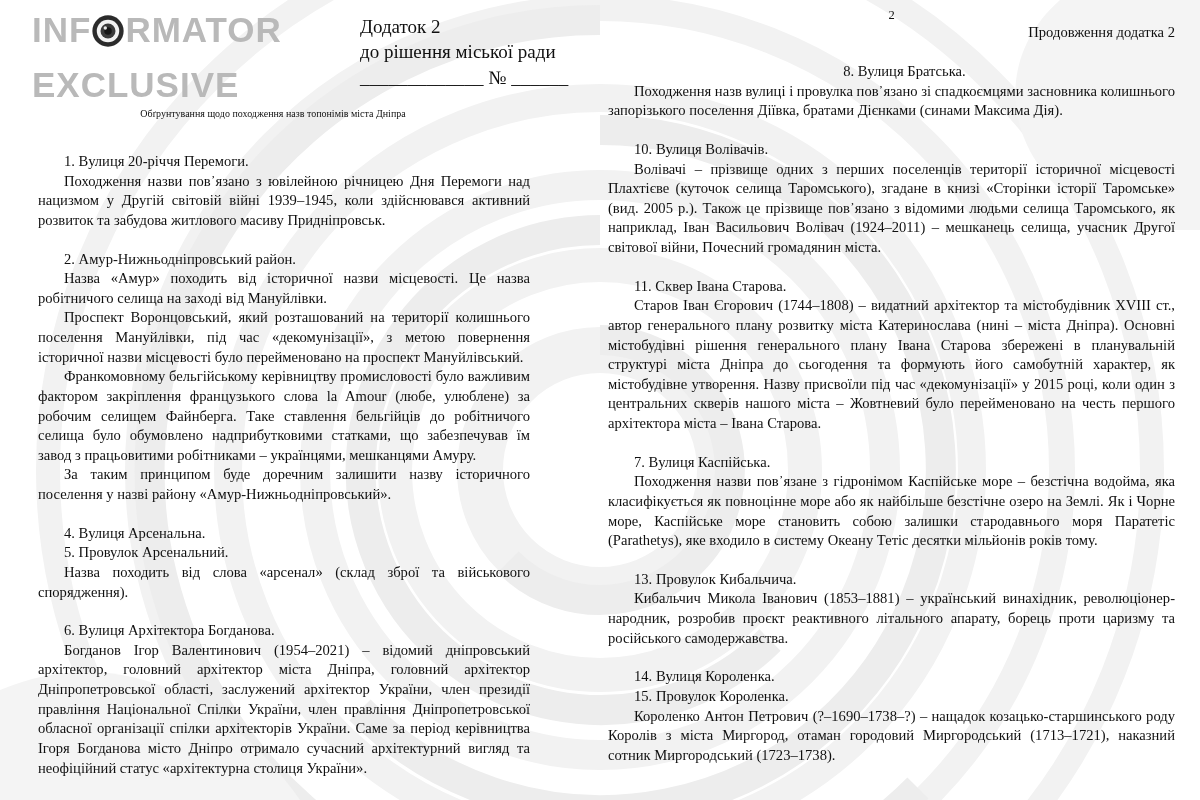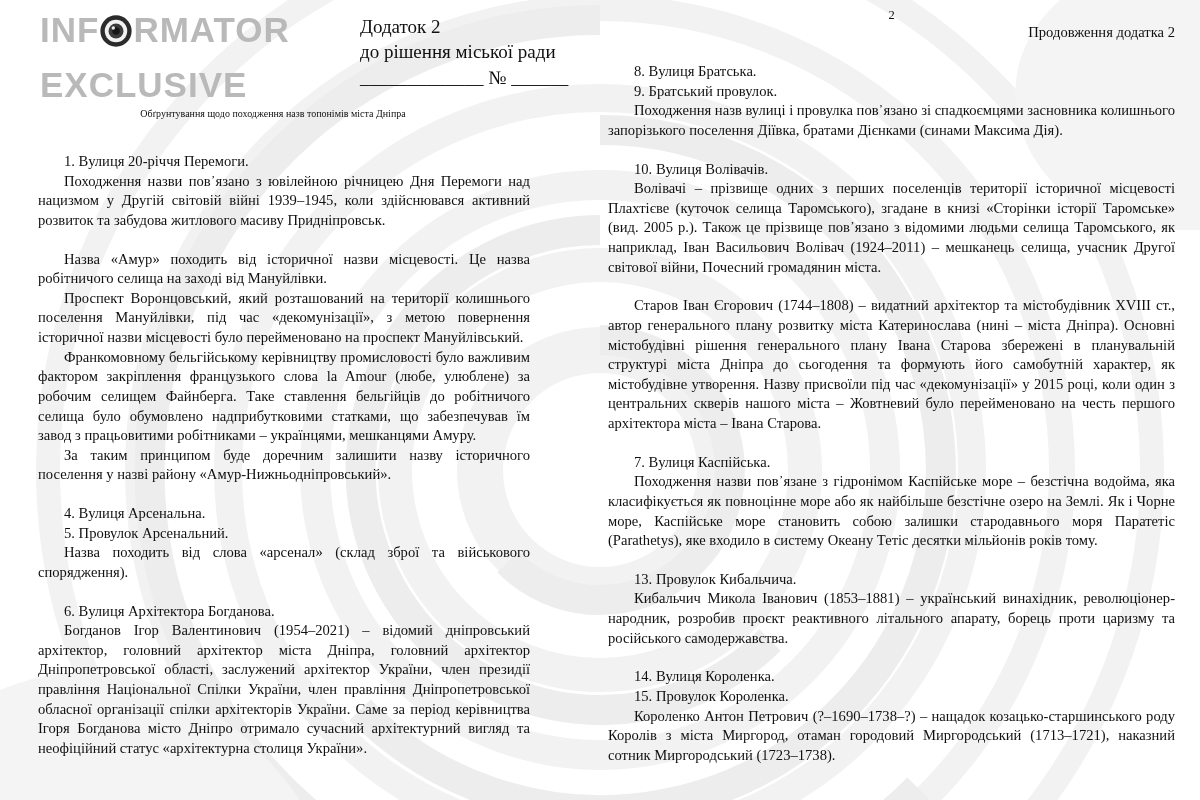--- a/index.html
+++ b/index.html
@@ -23,21 +23,21 @@
     left: 0; top: 0;
     width: 1200px; height: 800px;
     pointer-events: none;
     z-index: 0;
     opacity: 1;
   }
 
   
   .brand-watermark {
     position: absolute;
-    left: 40px;
+    left: 32px;
     top: 12px;
     z-index: 1;
     pointer-events: none;
     user-select: none;
   }
   .brand-line1, .brand-line2 {
     font-family: "Liberation Sans", "DejaVu Sans", sans-serif;
     font-weight: 700;
     color: #b9b9b9;
     letter-spacing: 1px;
@@ -189,41 +189,42 @@
   <div class="page-number">2</div>
 
   <div class="contin-line">Продовження додатка 2</div>
 
   <div class="title-line">Обґрунтування щодо походження назв топонімів міста Дніпра</div>
 
   <div class="col col-left body-left">
       <p class="lastline-left" style="text-align: left;">1. Вулиця 20-річчя Перемоги.</p>
       <p>Походження назви пов᾽язано з ювілейною річницею Дня Перемоги над нацизмом у Другій світовій війні 1939–1945, коли здійснювався активний розвиток та забудова житлового масиву Придніпровськ.</p>
       <div class="gap-md"></div>
+      <p class="lastline-left" style="text-align: left;">2. Амур-Нижньодніпровський район.</p>
       <p>Назва «Амур» походить від історичної назви місцевості. Це назва робітничого селища на заході від Мануйлівки.</p>
       <p>Проспект Воронцовський, який розташований на території колишнього поселення Мануйлівки, під час «декомунізації», з метою повернення історичної назви місцевості було перейменовано на проспект Мануйлівський.</p>
       <p>Франкомовному бельгійському керівництву промисловості було важливим фактором закріплення французького слова la Amour (любе, улюблене) за робочим селищем Файнберга. Таке ставлення бельгійців до робітничого селища було обумовлено надприбутковими статками, що забезпечував їм завод з працьовитими робітниками – українцями, мешканцями Амуру.</p>
       <p>За таким принципом буде доречним залишити назву історичного поселення у назві району  «Амур-Нижньодніпровський».</p>
       <div class="gap-md"></div>
       <p class="lastline-left" style="text-align: left;">4. Вулиця Арсенальна.</p>
       <p class="lastline-left" style="text-align: left;">5. Провулок Арсенальний.</p>
       <p>Назва походить від слова «арсенал» (склад зброї та військового спорядження).</p>
       <div class="gap-md"></div>
       <p class="lastline-left" style="text-align: left;">6. Вулиця Архітектора Богданова.</p>
       <p>Богданов Ігор Валентинович (1954–2021) – відомий дніпровський архітектор, головний архітектор міста Дніпра, головний архітектор Дніпропетровської області, заслужений архітектор України, член президії правління Національної Спілки України, член правління Дніпропетровської обласної організації спілки архітекторів України. Саме за період керівництва Ігоря Богданова місто Дніпро отримало сучасний архітектурний вигляд та неофіційний статус «архітектурна столиця України».</p>
       <div class="gap-md"></div>
     </div>
   <div class="col col-right body-right">
-      <p class="lastline-left" style="text-align: left;">8. Вулиця Братська.</p>
-      <p class="lastline-left" style="text-align: left;">9. Братський провулок.</p>
+      <p class="lastline-left" style="text-align: center;">8. Вулиця Братська.</p>
       <p>Походження назв вулиці і провулка пов᾽язано зі спадкоємцями засновника колишнього запорізького поселення Діївка, братами Дієнками (синами Максима Дія).</p>
       <div class="gap-md"></div>
       <p class="lastline-left" style="text-align: left;">10. Вулиця Волівачів.</p>
       <p>Волівачі – прізвище одних з перших поселенців території історичної місцевості Плахтієве (куточок селища Таромського), згадане в книзі «Сторінки історії Таромське» (вид. 2005 р.). Також це прізвище пов᾽язано з відомими людьми селища Таромського, як наприклад, Іван Васильович Волівач (1924–2011) – мешканець селища, учасник Другої світової війни, Почесний громадянин міста.</p>
       <div class="gap-md"></div>
+      <p class="lastline-left" style="text-align: left;">11. Сквер Івана Старова.</p>
       <p>Старов Іван Єгорович (1744–1808) – видатний архітектор та містобудівник XVIII ст., автор генерального плану розвитку міста Катеринослава (нині – міста Дніпра). Основні містобудівні рішення генерального плану Івана Старова збережені в планувальній структурі міста Дніпра до сьогодення та формують його самобутній характер, як містобудівне утворення. Назву присвоїли під час «декомунізації» у 2015 році, коли один з центральних скверів нашого міста – Жовтневий було перейменовано на честь першого архітектора міста – Івана Старова.</p>
       <div class="gap-md"></div>
       <p class="lastline-left" style="text-align: left;">7. Вулиця Каспійська.</p>
       <p>Походження назви пов᾽язане з гідронімом Каспійське море – безстічна водойма, яка класифікується як повноцінне море або як найбільше безстічне озеро на Землі. Як і Чорне море, Каспійське море становить собою залишки стародавнього моря Паратетіс (Parathetys), яке входило в систему Океану Тетіс десятки мільйонів років тому.</p>
       <div class="gap-md"></div>
       <p class="lastline-left" style="text-align: left;">13. Провулок Кибальчича.</p>
       <p>Кибальчич Микола Іванович (1853–1881) – український винахідник, революціонер-народник, розробив проєкт реактивного літального апарату, борець проти царизму та російського самодержавства.</p>
       <div class="gap-md"></div>
       <p class="lastline-left" style="text-align: left;">14. Вулиця Короленка.</p>
       <p class="lastline-left" style="text-align: left;">15. Провулок Короленка.</p>

